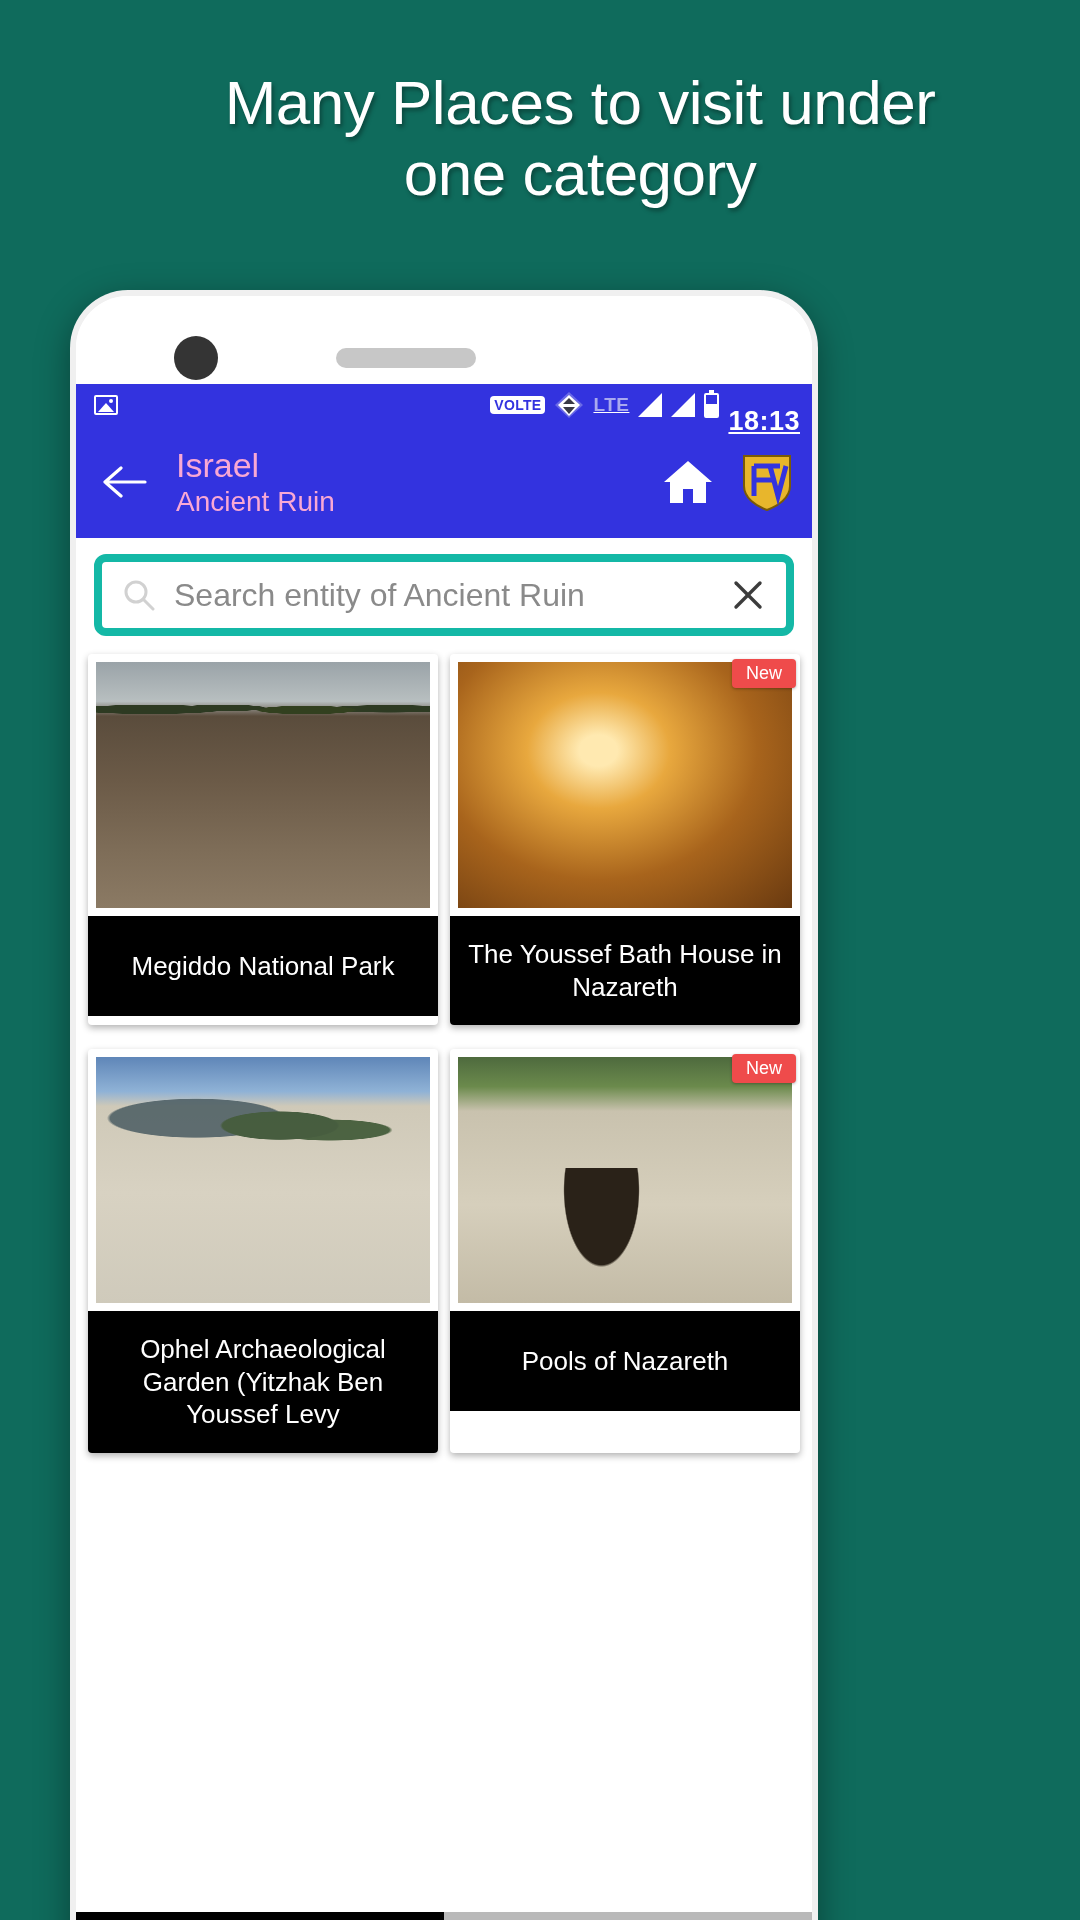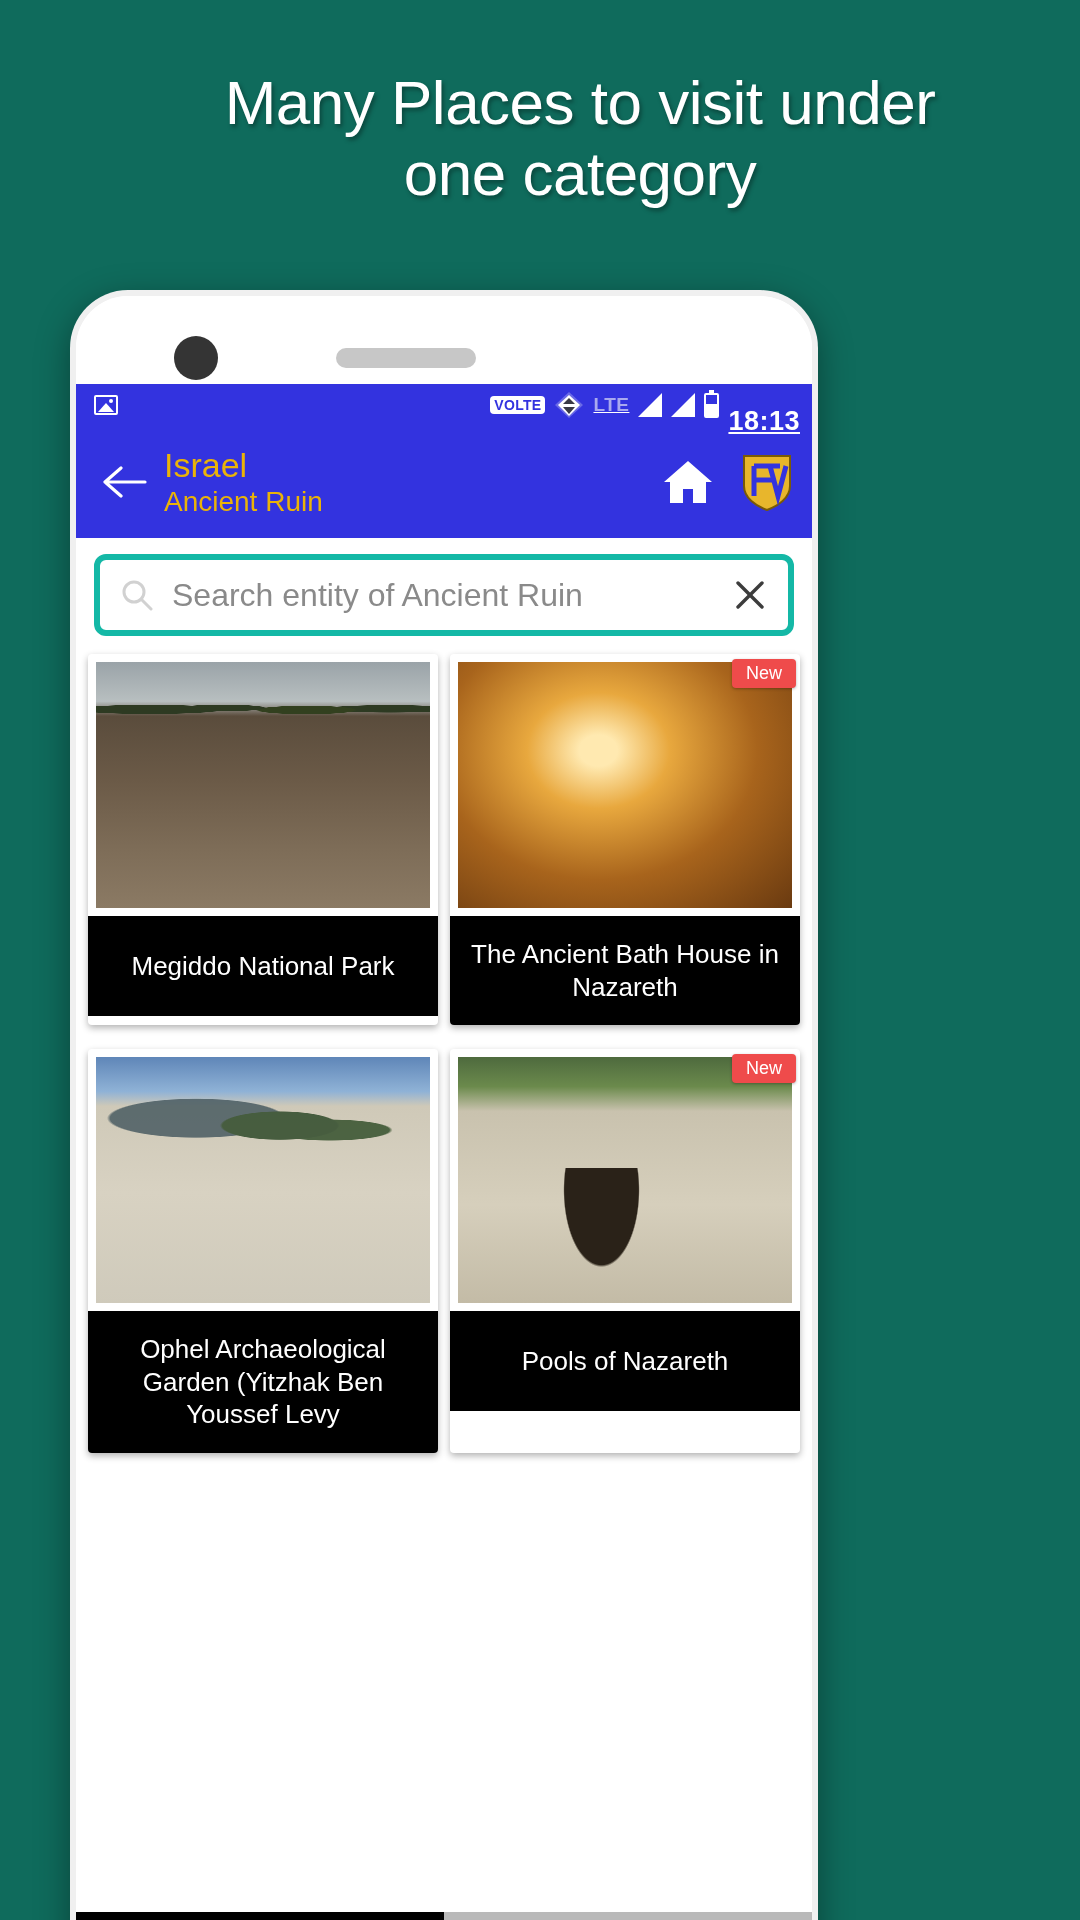--- a/index.html
+++ b/index.html
@@ -121,32 +121,32 @@
 
   
   .appbar {
     height: 112px;
     background: #3333df;
     display: flex;
     align-items: center;
     padding: 0 18px 0 20px;
   }
   .back-arrow { width: 58px; height: 58px; display:flex; align-items:center; justify-content:center; cursor: pointer; }
-  .titles { margin-left: 10px; color: #eab308; }
+  .titles { margin-left: 22px; color: #f9a8d4; }
   .t-main { font-size: 34px; line-height: 1.14; font-weight: 400; }
   .t-sub  { font-size: 28px; line-height: 1.2; font-weight: 400; }
   .appbar-actions { margin-left: auto; display: flex; align-items: center; gap: 24px; }
   .home-ico { width: 56px; height: 56px; }
   .brand-logo { width: 54px; height: 60px; position: relative; }
 
   
   .searchwrap { padding: 16px 18px 12px 18px; background: #fff; }
   .searchbox {
     height: 82px;
-    border: 6px solid #14b8a6;
+    border: 8px solid #14b8a6;
     border-radius: 12px;
     display: flex; align-items: center;
     padding: 0 20px;
     background: #fff;
   }
   .search-ico { width: 34px; height: 34px; flex: 0 0 auto; opacity: .45; }
   .search-text {
     flex: 1 1 auto;
     margin-left: 18px;
     font-size: 32px;
@@ -342,21 +342,21 @@
     <div class="grid">
 
       <div class="card">
         <div class="card-img img-megiddo"></div>
         <div class="card-label">Megiddo National Park</div>
       </div>
 
       <div class="card">
         <span class="badge-new">New</span>
         <div class="card-img img-bath"></div>
-        <div class="card-label">The Ancient Bath House in Nazareth</div>
+        <div class="card-label">The Youssef Bath House in Nazareth</div>
       </div>
 
       <div class="card">
         <div class="card-img img-ophel"></div>
         <div class="card-label">Ophel Archaeological Garden (Yitzhak Ben Youssef Levy</div>
       </div>
 
       <div class="card">
         <span class="badge-new">New</span>
         <div class="card-img img-pools"></div>

